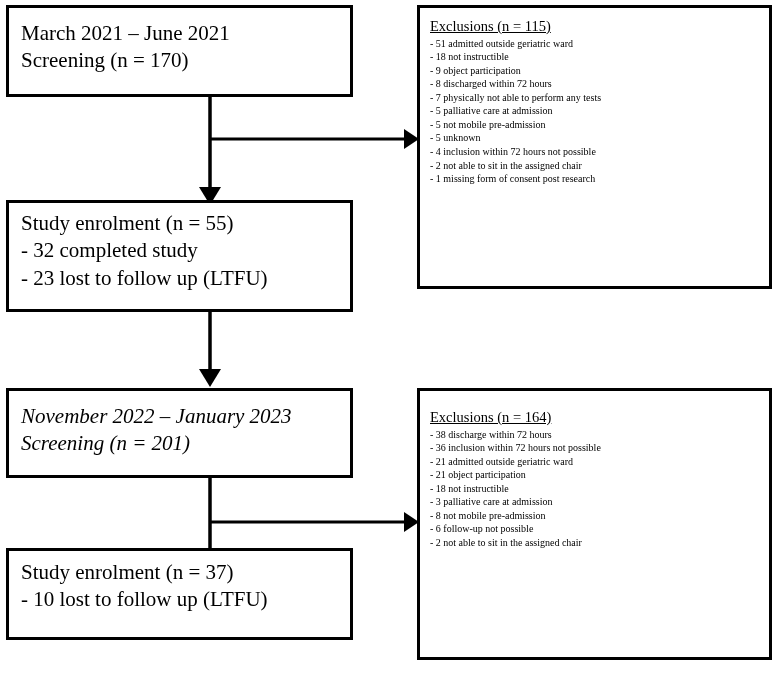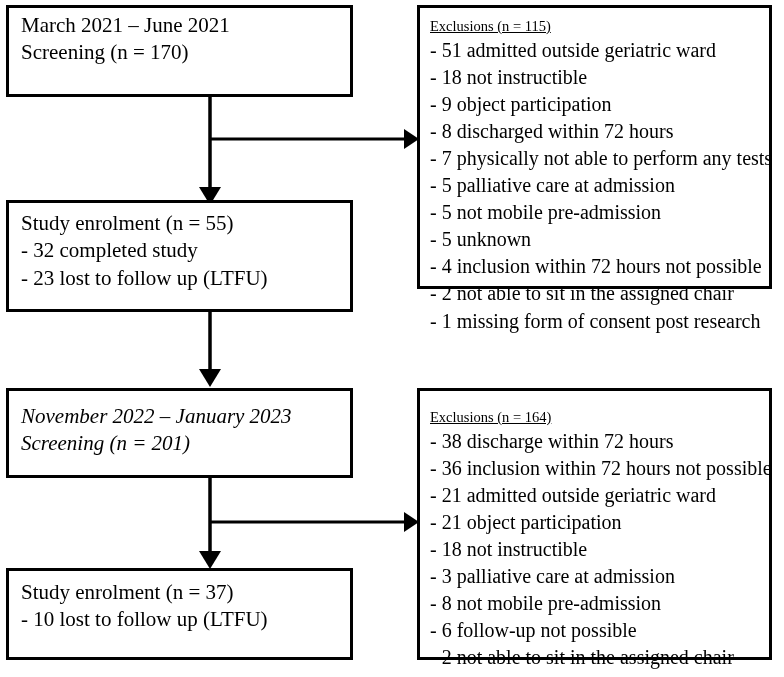--- a/index.html
+++ b/index.html
@@ -24,21 +24,21 @@
   }
   .box-inner {
     padding: 10px 12px 8px 12px;
   }
   .line-lg {
     font-size: 21px;
     line-height: 1.30;
     white-space: nowrap;
   }
   .line-sm {
-    font-size: 20px;
+    font-size: 10px;
     line-height: 1.355;
     white-space: nowrap;
   }
   .excl-head {
     font-size: 14.5px;
     line-height: 1.355;
     white-space: nowrap;
     text-decoration: underline;
   }
   .connector-layer {
@@ -67,42 +67,42 @@
     <polygon points="199,369 221,369 210,387" fill="#000000"></polygon>
 
     <line x1="210" y1="478" x2="210" y2="552" stroke="#000000" stroke-width="3.5"></line>
     <polygon points="199,551 221,551 210,569" fill="#000000"></polygon>
 
     <line x1="210" y1="522" x2="405" y2="522" stroke="#000000" stroke-width="3"></line>
     <polygon points="404,512 404,532 419,522" fill="#000000"></polygon>
   </svg>
 
   <div class="box" style="left:6px; top:5px; width:347px; height:92px;">
-    <div class="box-inner" style="padding-top:4px;font-family:Liberation Serif, serif;">
+    <div class="box-inner" style="padding-top:12px;font-family:Liberation Serif, serif;">
       <div class="line-lg">March 2021 – June 2021</div>
       <div class="line-lg">Screening (n = 170)</div>
     </div>
   </div>
 
   <div class="box" style="left:6px; top:200px; width:347px; height:112px;">
     <div class="box-inner" style="padding-top:7px;">
       <div class="line-lg">Study enrolment (n = 55)</div>
       <div class="line-lg">- 32 completed study</div>
       <div class="line-lg">- 23 lost to follow up (LTFU)</div>
     </div>
   </div>
 
   <div class="box" style="left:6px; top:388px; width:347px; height:90px;font-style:italic;">
     <div class="box-inner" style="padding-top:12px;">
       <div class="line-lg">November 2022 – January 2023</div>
       <div class="line-lg">Screening (n = 201)</div>
     </div>
   </div>
 
-  <div class="box" style="left:6px; top:568px; width:347px; height:92px;">
+  <div class="box" style="left:6px; top:548px; width:347px; height:92px;">
     <div class="box-inner" style="padding-top:8px;">
       <div class="line-lg">Study enrolment (n = 37)</div>
       <div class="line-lg">- 10 lost to follow up (LTFU)</div>
     </div>
   </div>
 
   <div class="box" style="left:417px; top:5px; width:355px; height:284px;">
     <div class="box-inner" style="padding-top:9px; padding-left:10px;">
       <div class="excl-head">Exclusions (n = 115)</div>
       <div class="line-sm">- 51 admitted outside geriatric ward</div>

